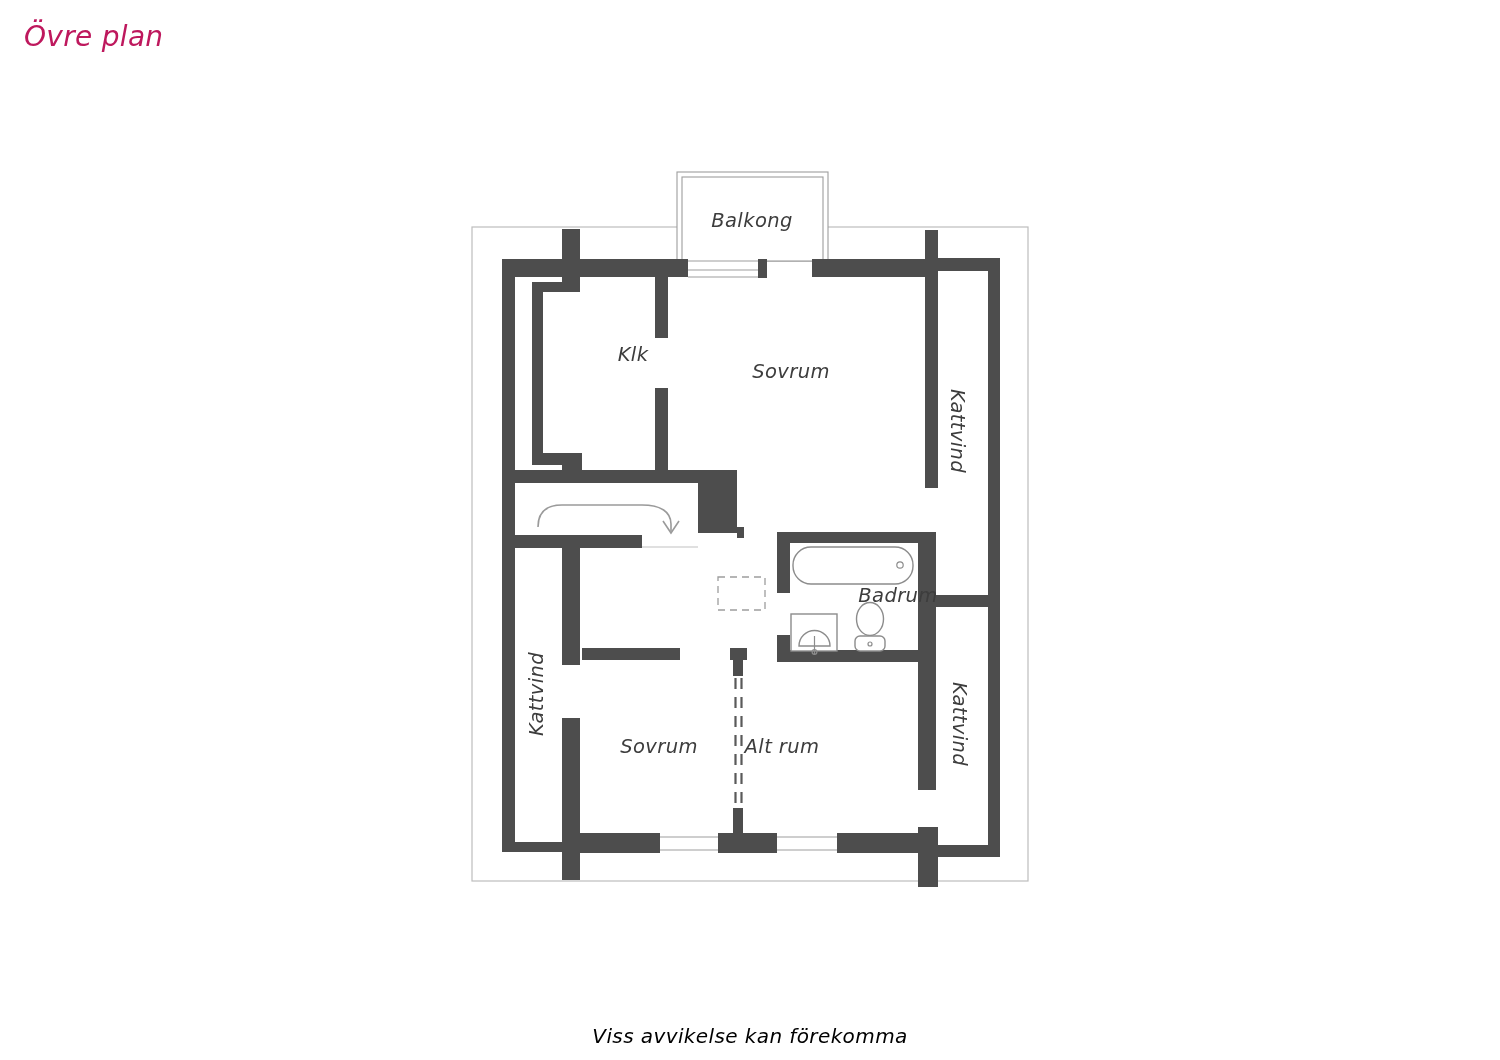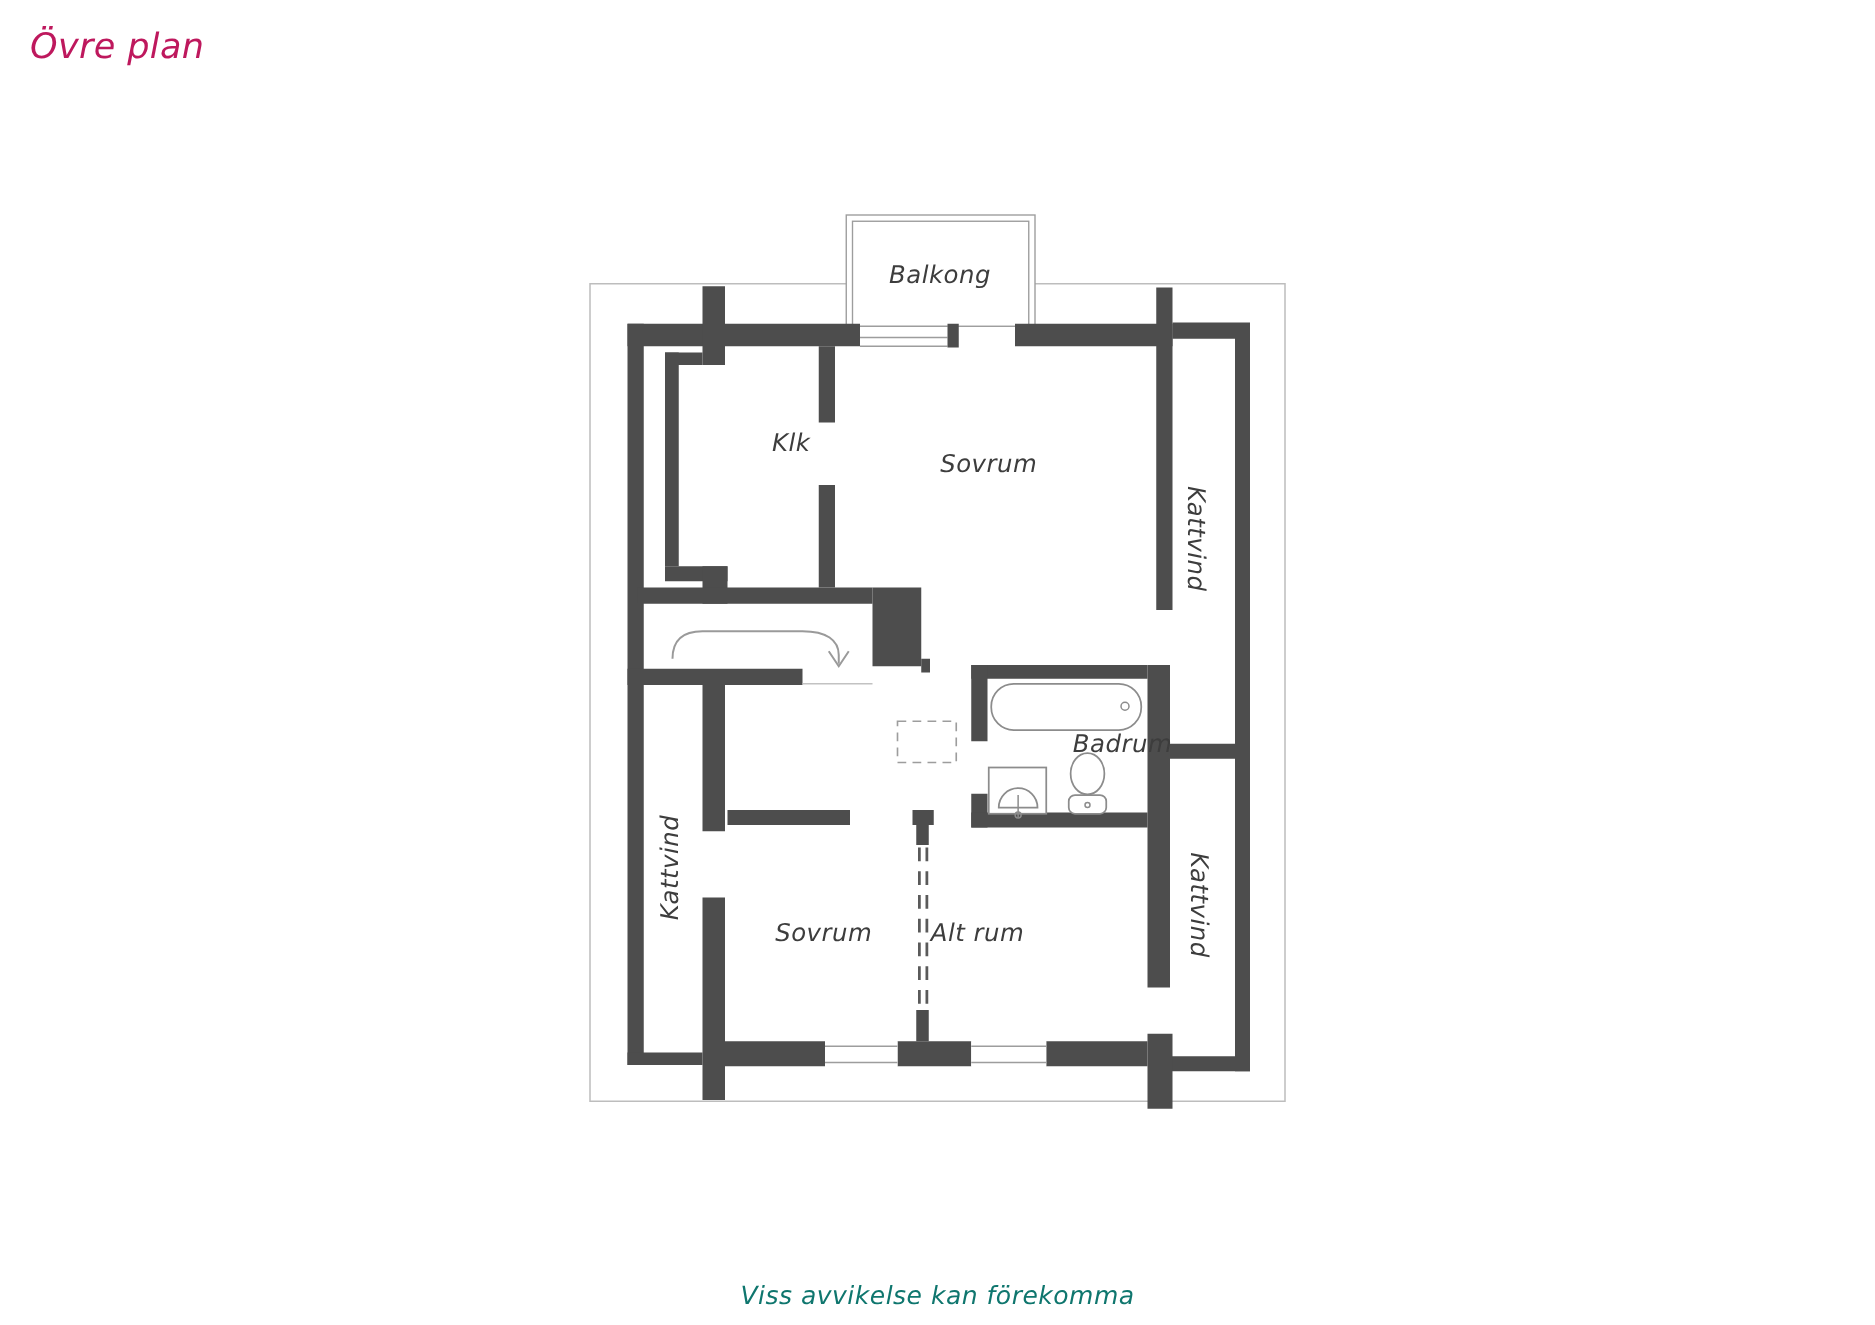--- a/index.html
+++ b/index.html
@@ -53,21 +53,21 @@
     color: #be185d;
     letter-spacing: 0.3px;
   }
   .disclaimer {
     position: absolute;
     left: 750px;
     top: 1036px;
     transform: translate(-50%, -50%);
     font-style: italic;
     font-size: 20px;
-    color: #0f766e;
+    color: #000000;
     letter-spacing: 0.4px;
     white-space: nowrap;
   }
 </style>
 </head>
 <body>
 
 <div id="page">
 
   <div class="page-title">Övre plan</div>

